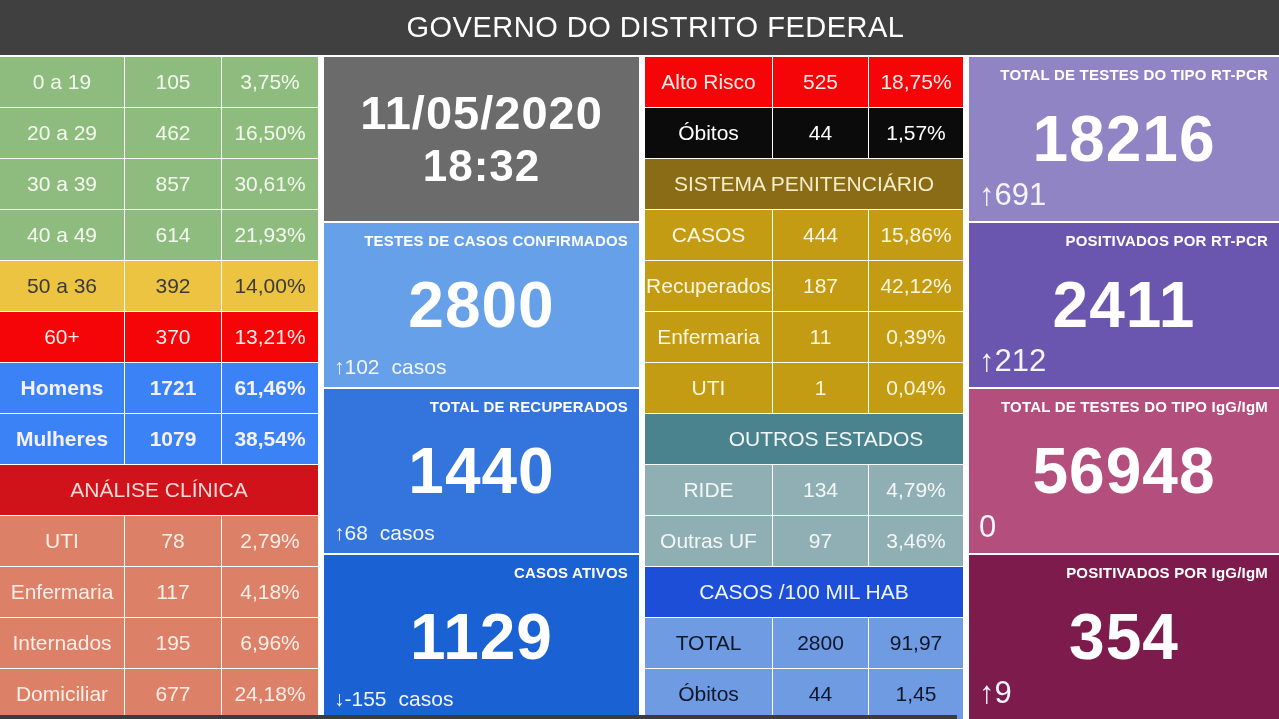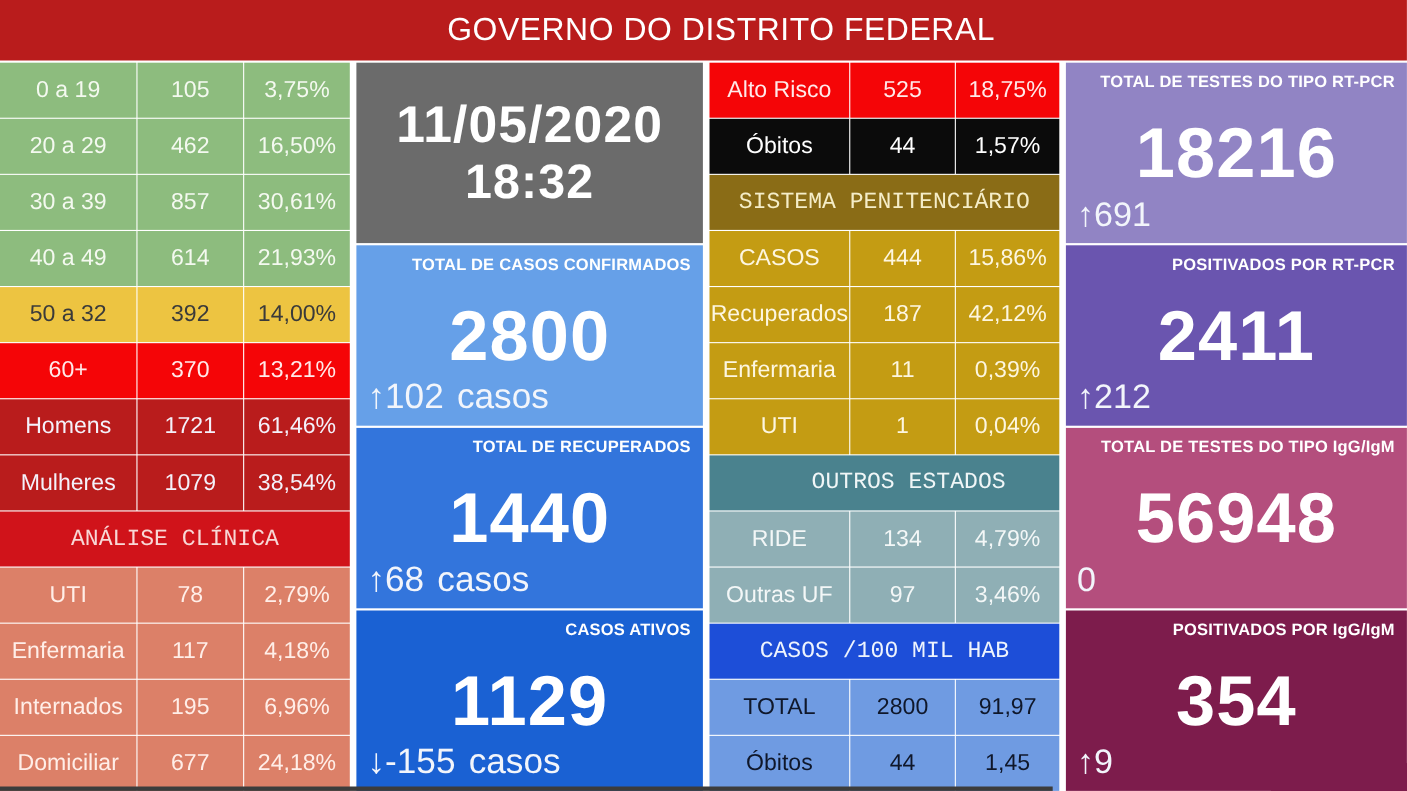--- a/index.html
+++ b/index.html
@@ -3,56 +3,56 @@
 <meta charset="utf-8">
 <style>
   html,body{margin:0;padding:0;}
   body{
     width:1279px;height:719px;overflow:hidden;background:#fff;
     font-family:"Liberation Sans", sans-serif;
     -webkit-font-smoothing:antialiased;
   }
   .app{position:relative;width:1279px;height:719px;display:flex;flex-direction:column;background:#fff;}
   .titlebar{
-    height:55px;background:#b91c1c;color:#fff;display:flex;align-items:center;justify-content:center;
+    height:55px;background:#404040;color:#fff;display:flex;align-items:center;justify-content:center;
     font-size:29px;font-weight:400;letter-spacing:.5px;flex:0 0 55px;padding-left:32px;
   }
   .content{
     flex:1;margin-top:2px;display:grid;grid-template-columns:318px 315px 318px 1fr;gap:6px;
     background:#fff;min-height:0;
   }
   
   .tablecol{display:flex;flex-direction:column;gap:1px;background:#fff;min-height:0;}
   .trow{flex:1;display:grid;gap:1px;background:rgba(255,255,255,.85);min-height:0;}
   .col1 .trow{grid-template-columns:124px 96px 1fr;}
   .col3 .trow{grid-template-columns:127px 95px 1fr;}
-  .trow.full{grid-template-columns:1fr;font-family:Liberation Mono, monospace;}
+  .trow.full{grid-template-columns:1fr;}
   .cell{display:flex;align-items:center;justify-content:center;font-size:21px;color:#fff;white-space:nowrap;}
   
   .v-green  .cell{background:#8dbc7e;color:#f4f9f0;}
   .v-yellow .cell{background:#edc441;color:#3a3a3a;}
   .v-red    .cell{background:#f50507;color:#ffe9e9;}
-  .v-purple .cell{background:#b91c1c;color:#f4f1fa;}
+  .v-purple .cell{background:#3b82f6;color:#f4f1fa;font-weight:bold;}
   .v-salmon .cell{background:#dc8068;color:#ffeee8;}
   .v-black  .cell{background:#0b0b0b;color:#fff;}
   .v-gold   .cell{background:#c49c13;color:#fdf6e0;}
   .v-tealrow{}
   .v-tealrow .cell{background:#8fafb5;color:#f3f7f7;}
   .v-bluerow .cell{background:#6f9be2;color:#0f172a;}
   .h-red  .cell{background:#d0131a;color:#f8d8d6;}
   .h-gold .cell{background:#8a6c16;color:#f5edc8;}
   .h-teal .cell{background:#4a828e;color:#f0f6f7;padding-left:44px;}
   .h-blue .cell{background:#1d4ed8;color:#eef4fd;}
   
   .panelcol{display:grid;grid-template-rows:repeat(4,1fr);gap:2px;background:#fff;min-height:0;}
   .panel{position:relative;color:#fff;min-height:0;}
   .panel-title{position:absolute;top:9px;right:11px;font-size:15px;font-weight:700;letter-spacing:.2px;}
   .panel-value{position:absolute;inset:0;display:flex;align-items:center;justify-content:center;
     font-size:64px;font-weight:700;letter-spacing:1px;}
-  .panel-delta{position:absolute;left:10px;bottom:8px;font-size:32px;font-weight:400;color:#f2f5fb;}
+  .panel-delta{position:absolute;left:10px;bottom:8px;font-size:21px;font-weight:400;color:#f2f5fb;}
   .panel-delta .unit{margin-left:12px;}
   .col4 .panel-delta{font-size:31px;}
   .p-gray   {background:#6b6b6b;padding-left:24px;}
   .p-blue1  {background:#66a0e8;}
   .p-blue2  {background:#3375dc;}
   .p-blue3  {background:#1a61d3;}
   .p-lav    {background:#9184c4;}
   .p-violet {background:#6a55af;}
   .p-pink   {background:#b44e7d;}
   .p-maroon {background:#7d1c4c;}
@@ -86,21 +86,21 @@
         <div class="cell">30 a 39</div>
         <div class="cell">857</div>
         <div class="cell">30,61%</div>
       </div>
       <div class="trow v-green">
         <div class="cell">40 a 49</div>
         <div class="cell">614</div>
         <div class="cell">21,93%</div>
       </div>
       <div class="trow v-yellow">
-        <div class="cell">50 a 32</div>
+        <div class="cell">50 a 36</div>
         <div class="cell">392</div>
         <div class="cell">14,00%</div>
       </div>
       <div class="trow v-red">
         <div class="cell">60+</div>
         <div class="cell">370</div>
         <div class="cell">13,21%</div>
       </div>
       <div class="trow v-purple">
         <div class="cell">Homens</div>
@@ -138,21 +138,21 @@
     </div>
 
     <div class="panelcol col2">
       <div class="panel p-gray">
         <div class="datebox">
           <div class="date-line">11/05/2020</div>
           <div class="time-line">18:32</div>
         </div>
       </div>
       <div class="panel p-blue1">
-        <div class="panel-title">TOTAL DE CASOS CONFIRMADOS</div>
+        <div class="panel-title">TESTES DE CASOS CONFIRMADOS</div>
         <div class="panel-value">2800</div>
         <div class="panel-delta">
           <span>↑</span><span>102</span><span class="unit">casos</span>
         </div>
       </div>
       <div class="panel p-blue2">
         <div class="panel-title">TOTAL DE RECUPERADOS</div>
         <div class="panel-value">1440</div>
         <div class="panel-delta">
           <span>↑</span><span>68</span><span class="unit">casos</span>

